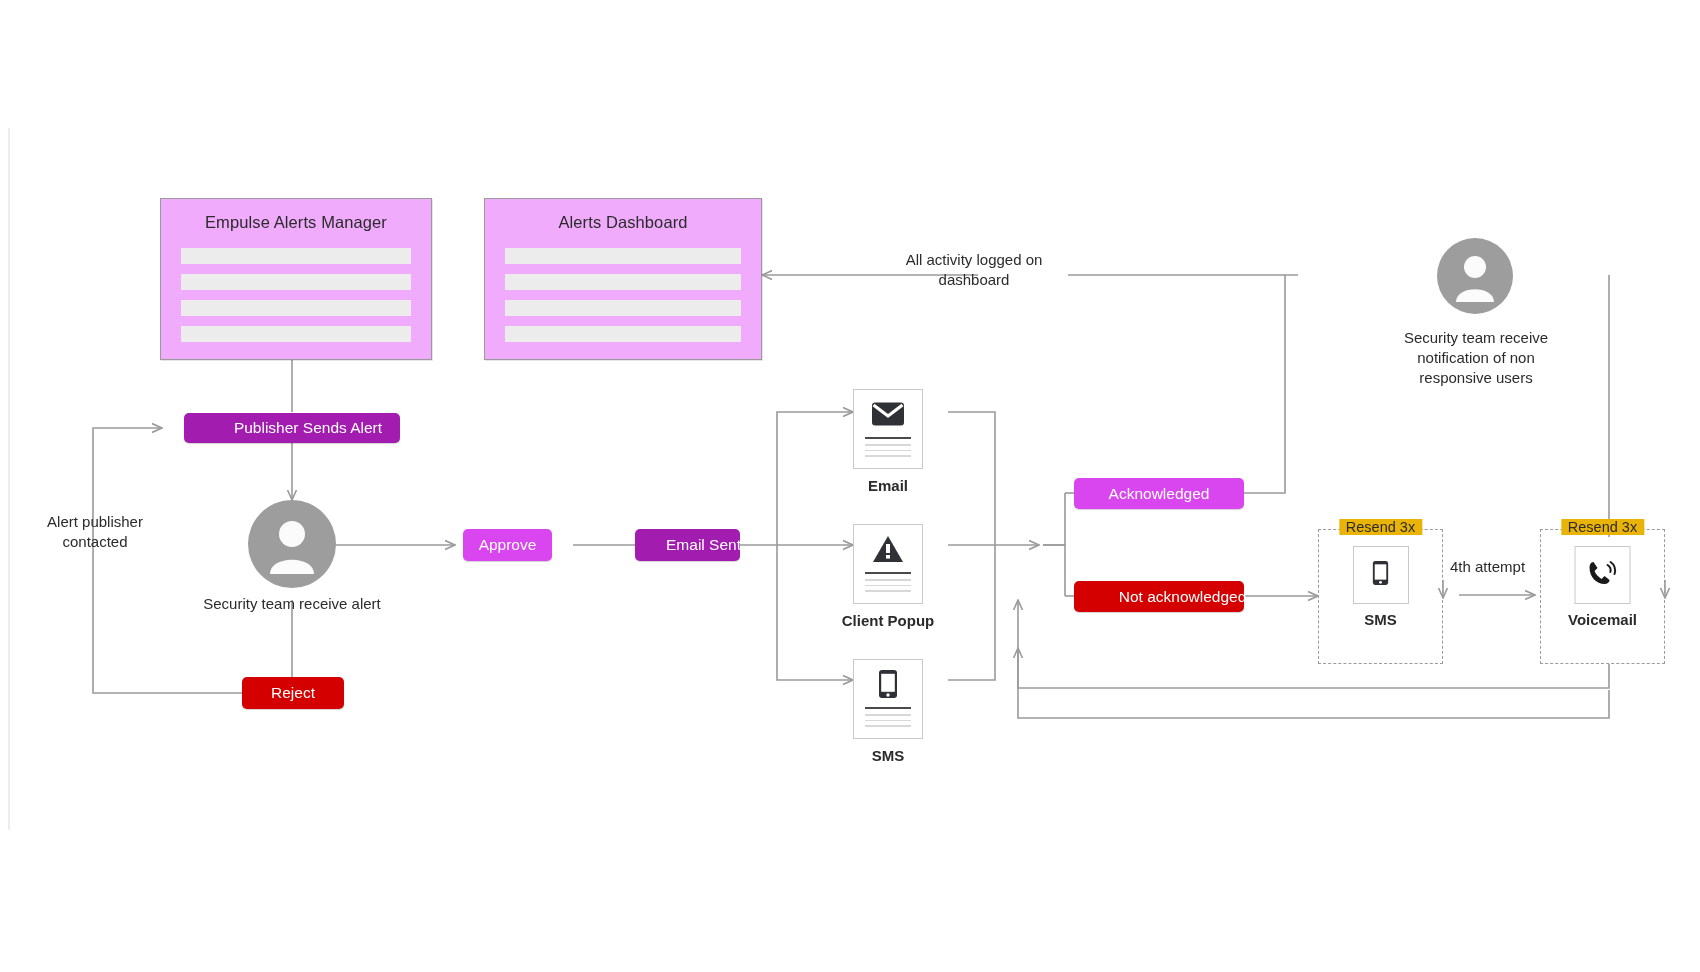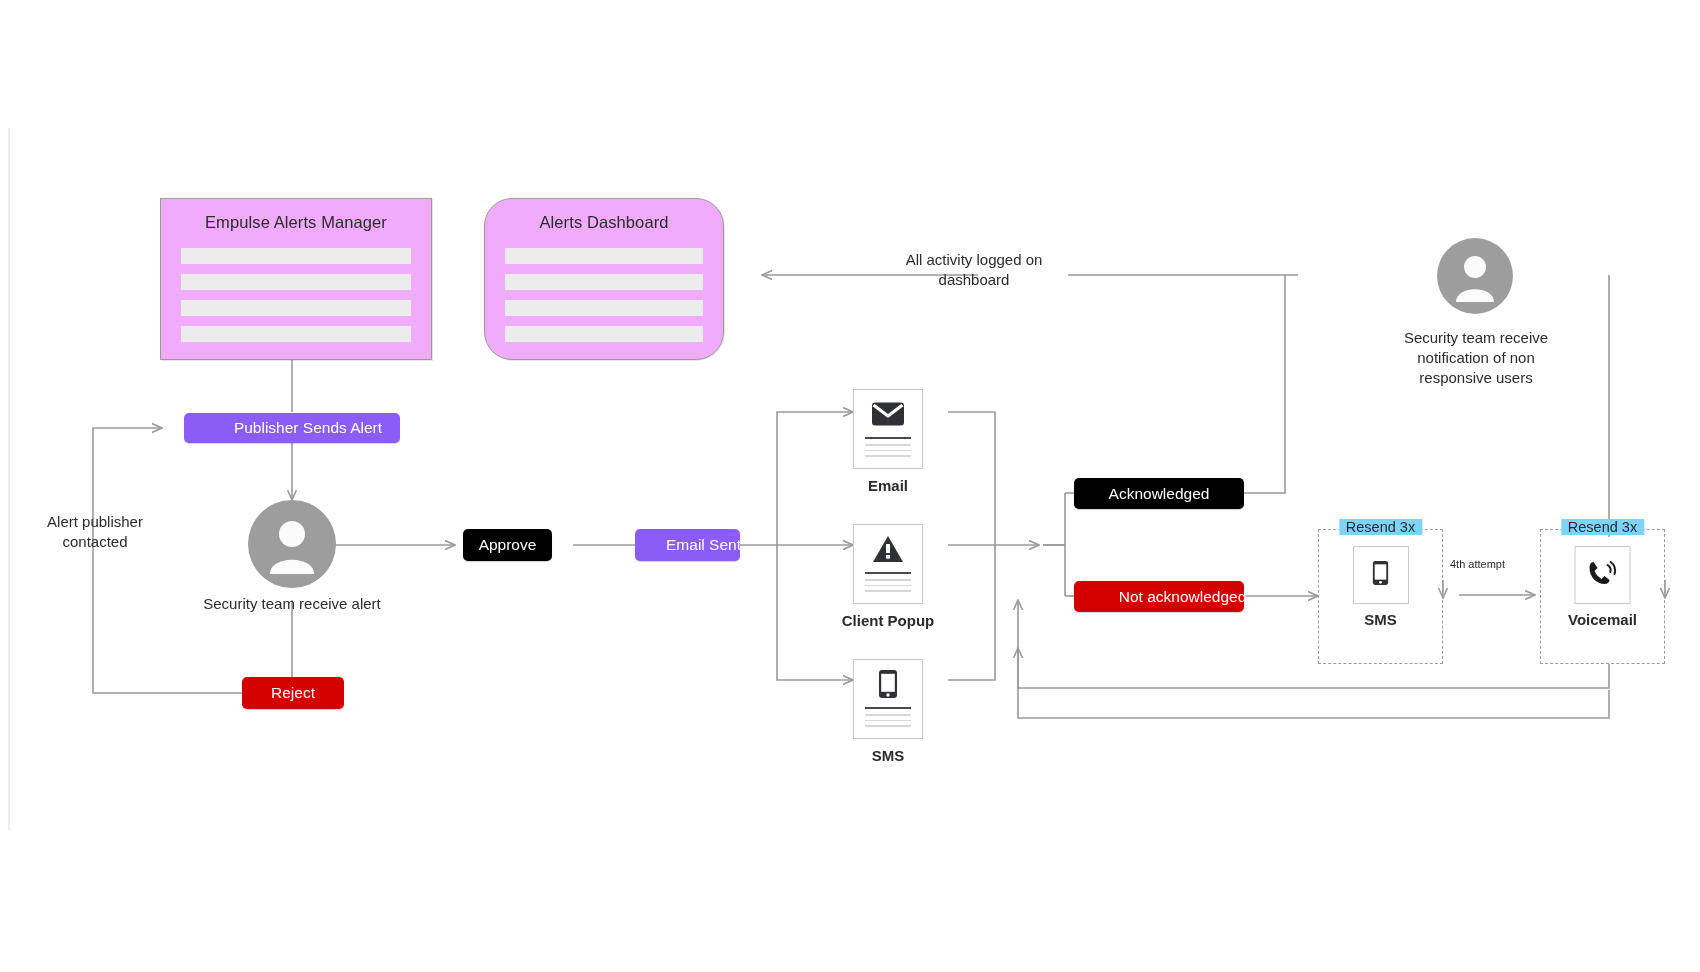--- a/index.html
+++ b/index.html
@@ -53,22 +53,22 @@
     display: flex;
     align-items: center;
     justify-content: center;
     border-radius: 5px;
     color: #ffffff;
     font-size: 15.5px;
     font-weight: 400;
     white-space: nowrap;
     box-shadow: 0 1px 1px rgba(0,0,0,0.18);
   }
-  .pill.grey  { background: #8b5cf6; padding-left: 32px; }
-  .pill.green { background: #000000; }
+  .pill.grey  { background: #a21caf; padding-left: 32px; }
+  .pill.green { background: #d946ef; }
   .pill.red   { background: #d40000; }
 
   
   .caption {
     position: absolute;
     font-size: 15px;
     color: #2b2b2b;
     text-align: center;
     line-height: 1.32;
     white-space: pre-line;
@@ -131,21 +131,21 @@
   .resend-group {
     position: absolute;
     box-sizing: border-box;
     border: 1.5px dashed #9b9b9b;
   }
   .resend-title {
     position: absolute;
     top: -11px;
     left: 50%;
     transform: translateX(-50%);
-    background: #7dd3fc;
+    background: #eab308;
     padding: 0 7px;
     font-size: 14.5px;
     color: #2b2b2b;
     white-space: nowrap;
   }
   .resend-inner {
     position: absolute;
     left: 50%;
     transform: translateX(-50%);
     top: 16px;
@@ -164,21 +164,21 @@
   }
   .resend-label {
     margin-top: 7px;
     font-size: 15px;
     font-weight: bold;
     color: #2b2b2b;
     white-space: nowrap;
   }
   .attempt-label {
     position: absolute;
-    font-size: 11px;
+    font-size: 15px;
     color: #2b2b2b;
     white-space: nowrap;
   }
 </style>
 </head>
 <body>
 
 <div id="canvas">
 
   <svg id="edges" viewBox="0 0 1700 972" xmlns="http://www.w3.org/2000/svg">
@@ -252,21 +252,21 @@
   <div class="window" style="left:160px; top:198px; width:272px; height:162px;">
     <div class="window-title">Empulse Alerts Manager</div>
     <div class="window-rows">
       <div class="window-row"></div>
       <div class="window-row"></div>
       <div class="window-row"></div>
       <div class="window-row"></div>
     </div>
   </div>
 
-  <div class="window" style="left:484px; top:198px; width:240px; height:162px;border-radius:28px;">
+  <div class="window" style="left:484px; top:198px; width:278px; height:162px;">
     <div class="window-title">Alerts Dashboard</div>
     <div class="window-rows">
       <div class="window-row"></div>
       <div class="window-row"></div>
       <div class="window-row"></div>
       <div class="window-row"></div>
     </div>
   </div>
 
   <div class="pill grey" style="left:184px; top:413px; width:216px; height:30px;">

